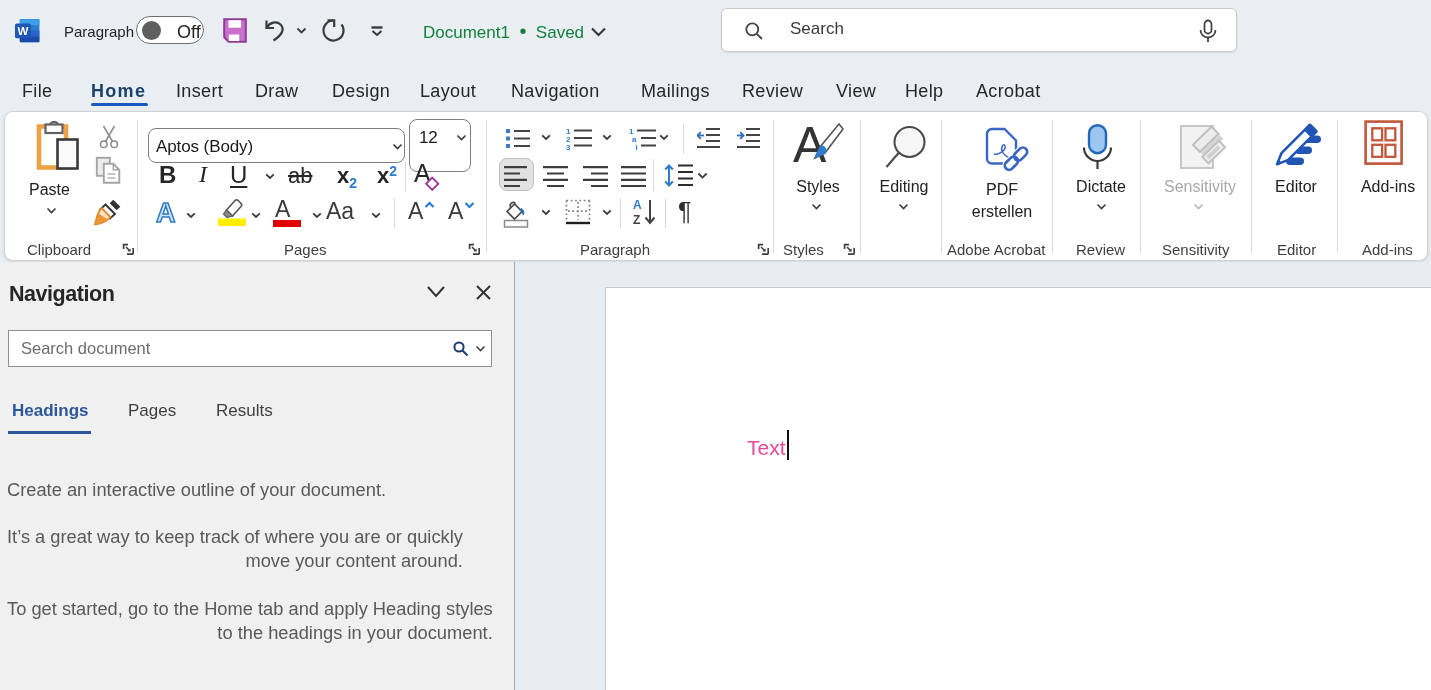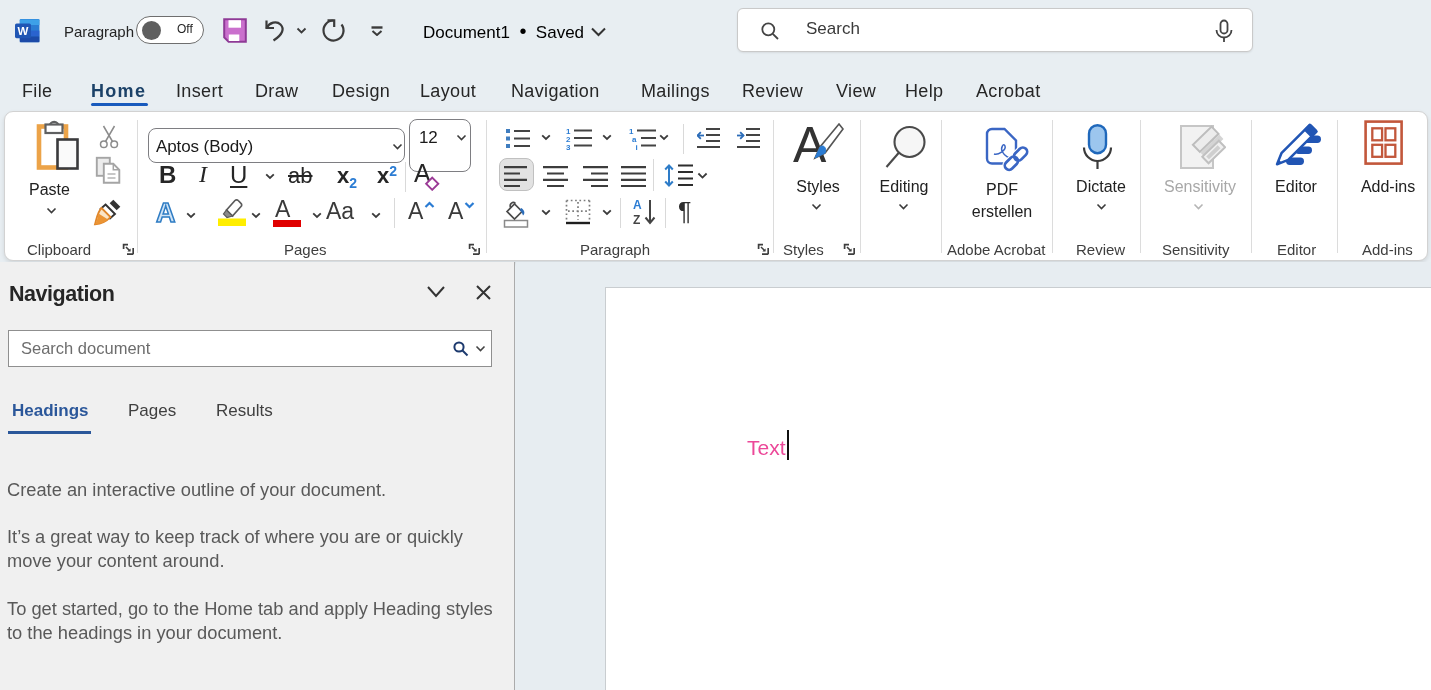--- a/index.html
+++ b/index.html
@@ -5,25 +5,25 @@
   * { margin:0; padding:0; box-sizing:border-box; }
   html,body { width:1431px; height:690px; overflow:hidden; }
   body { font-family:"Liberation Sans", sans-serif; background:#e8eef2; position:relative; color:#1f1f1f; }
   .abs { position:absolute; }
   svg { display:block; }
 
   
   #autosave { left:64px; top:23px; font-size:15px; color:#242424; }
   #toggle { left:136px; top:16px; width:68px; height:28px; border:1px solid #6e6e6e; border-radius:14px; background:#fff; }
   #knob { left:5px; top:4px; width:19px; height:19px; border-radius:50%; background:#5f5f5f; position:absolute; }
-  #offtext { left:40px; top:5px; font-size:12px; color:#242424; position:absolute; }
-  #doctitle { left:423px; top:20px; font-size:17px; color:#000000; }
-
-  
-  #searchpill { left:721px; top:8px; width:516px; height:44px; background:#fff; border:1px solid #c9c9c9; border-radius:6px; box-shadow:0 1px 2px rgba(0,0,0,0.08);margin-left:16px; }
+  #offtext { left:40px; top:5px; font-size:18px; color:#242424; position:absolute; }
+  #doctitle { left:423px; top:20px; font-size:17px; color:#15803d; }
+
+  
+  #searchpill { left:721px; top:8px; width:516px; height:44px; background:#fff; border:1px solid #c9c9c9; border-radius:6px; box-shadow:0 1px 2px rgba(0,0,0,0.08); }
   #searchtext { left:68px; top:10px; font-size:17px; color:#3a3a3a; position:absolute; }
 
   
   .menu { top:81px; font-size:18px; letter-spacing:0.35px; color:#262626; }
   #homeunder { left:91px; top:103px; width:57px; height:3px; background:#185abd; border-radius:2px; }
 
   
   #ribbon { left:4px; top:111px; width:1424px; height:150px; background:#fff; border:1px solid #d2d2d2; border-radius:9px; box-shadow:0 2px 4px rgba(0,0,0,0.10); }
   .glabel { position:absolute; top:129px; font-size:15px; color:#3e3e3e; }
   .gdiv { position:absolute; top:8px; width:1px; height:133px; background:#dcdcdc; }
@@ -41,21 +41,21 @@
   .graytxt { color:#a8a8a8; }
 
   
   #nav { left:0; top:262px; width:515px; height:428px; background:#f0f0f0; border-right:1px solid #ababab; }
   #navtitle { left:9px; top:20px; font-size:21.5px; letter-spacing:-0.45px; font-weight:bold; color:#262626; position:absolute; }
   #navsearch { left:8px; top:68px; width:484px; height:37px; background:#fff; border:1px solid #8f8f8f; position:absolute; }
   #navsearchtext { left:12px; top:8px; font-size:16.5px; color:#6d6d6d; position:absolute; }
   .navtab { position:absolute; top:139px; font-size:17px; color:#404040; }
   #headtab { color:#2b579a; font-weight:bold; }
   #headunder { left:8px; top:169px; width:83px; height:3px; background:#2b579a; position:absolute; }
-  .navp { position:absolute; left:7px; font-size:18.3px; color:#595959; line-height:24px; }
+  .navp { position:absolute; left:7px; font-size:18.3px; color:#595959; line-height:24px;text-align:right; }
 
   
   #docarea { left:516px; top:262px; width:915px; height:428px; background:#e7edf1; }
   #page { left:89px; top:25px; width:900px; height:403px; background:#fff; border:1px solid #c9cdd0; border-bottom:none; border-right:none; position:absolute; }
   #dtext { left:141px; top:148px; font-size:21px; color:#ec4899; position:absolute; }
   #cursor { left:181px; top:142px; width:1.5px; height:30px; background:#111; position:absolute; }
 </style>
 </head>
 <body>
 

